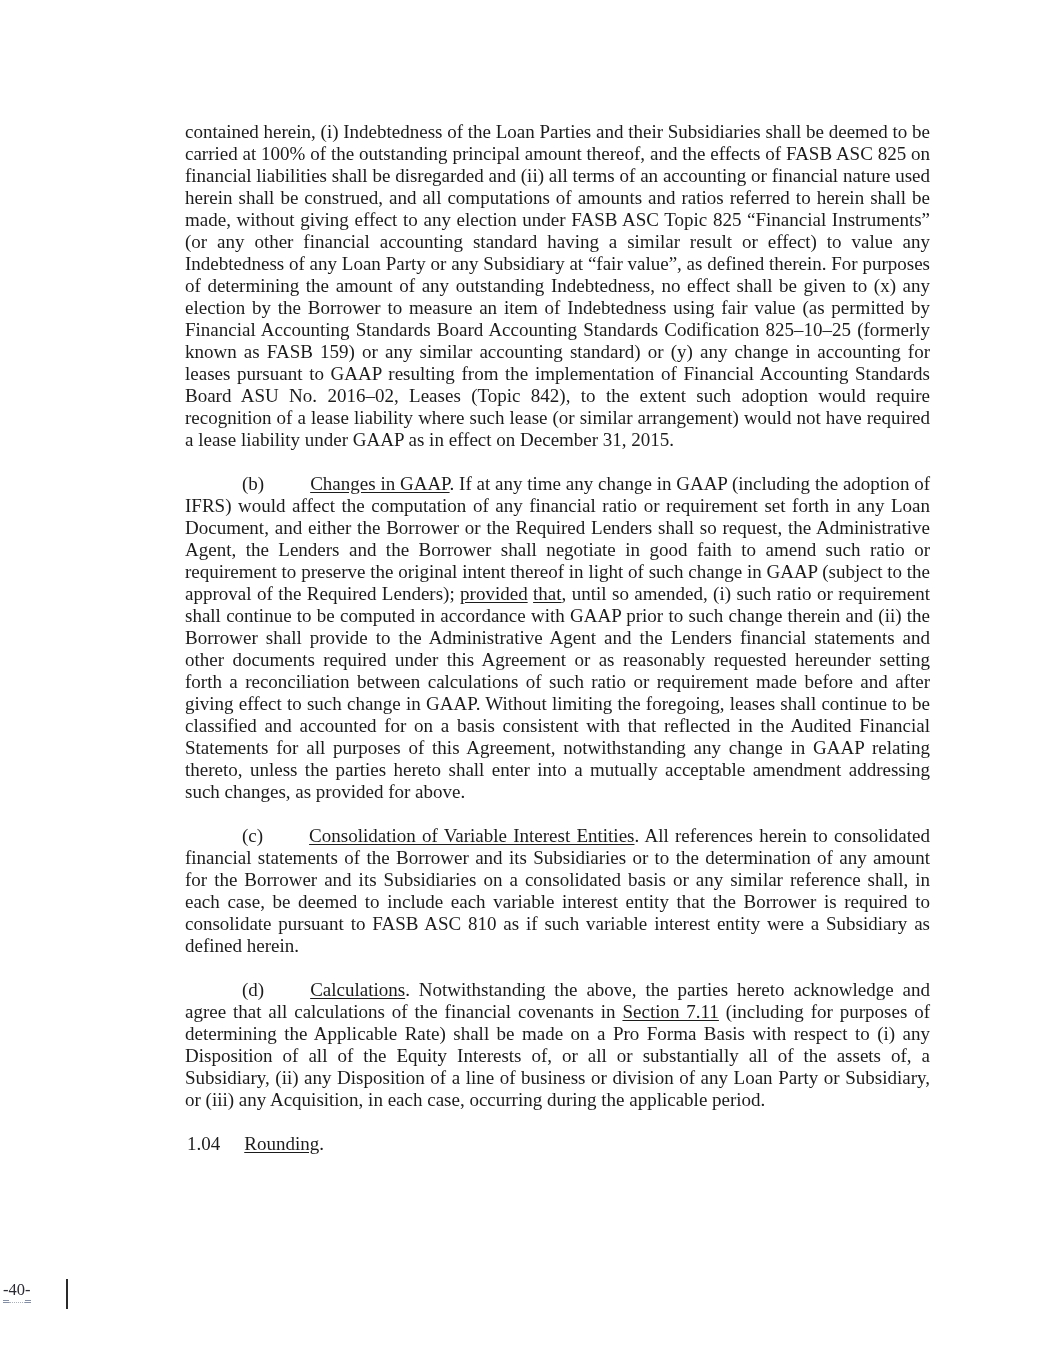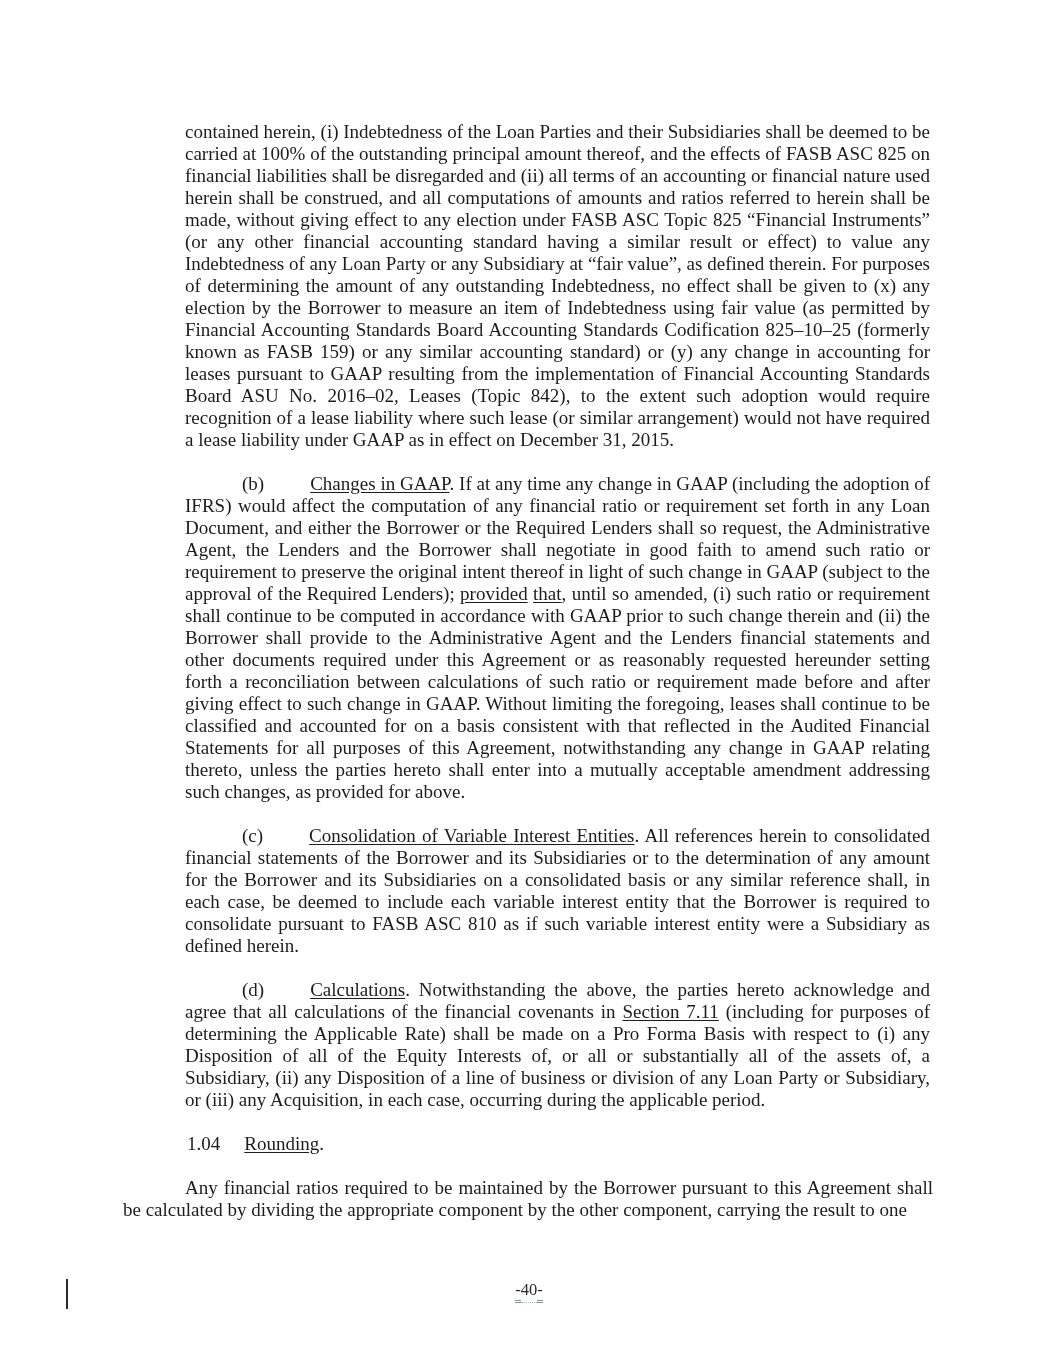--- a/index.html
+++ b/index.html
@@ -51,21 +51,21 @@
     margin-left: -62px !important;
     width: 810px;
     text-indent: 62px;
     margin-bottom: 0 !important;
   }
   .footer {
     position: absolute;
     left: 3px;
     right: 0;
     top: 1280px;
-    text-align: center;
+    text-align: left;
     font-size: 16.5px;
     line-height: 20px;
   }
   .page-number {
     display: inline-block;
     color: #2a2a33;
   }
   .pg-dash {
     display: inline-block;
     border-bottom: 3px double #848ea4;
@@ -97,21 +97,20 @@
     <p><span>contained herein, (i) Indebtedness of the Loan Parties and their Subsidiaries shall be deemed to be carried at 100% of the outstanding principal amount thereof, and the effects of FASB ASC 825 on financial liabilities shall be disregarded and (ii) all terms of an accounting or financial nature used herein shall be construed, and all computations of amounts and ratios referred to herein shall be made, without giving effect to any election under FASB ASC Topic 825 “Financial Instruments” (or any other financial accounting standard having a similar result or effect) to value any Indebtedness of any Loan Party or any Subsidiary at “fair value”, as defined therein. For purposes of determining the amount of any outstanding Indebtedness, no effect shall be given to (x) any election by the Borrower to measure an item of Indebtedness using fair value (as permitted by Financial Accounting Standards Board Accounting Standards Codification 825–10–25 (formerly known as FASB 159) or any similar accounting standard) or (y) any change in accounting for leases pursuant to GAAP resulting from the implementation of Financial Accounting Standards Board ASU No. 2016–02, Leases (Topic 842), to the extent such adoption would require recognition of a lease liability where such lease (or similar arrangement) would not have required a lease liability under GAAP as in effect on December 31, 2015.</span></p>
 
     <p class="indent-para"><span>(b)</span><span class="tab"></span><span class="u">Changes in GAAP</span><span>. If at any time any change in GAAP (including the adoption of IFRS) would affect the computation of any financial ratio or requirement set forth in any Loan Document, and either the Borrower or the Required Lenders shall so request, the Administrative Agent, the Lenders and the Borrower shall negotiate in good faith to amend such ratio or requirement to preserve the original intent thereof in light of such change in GAAP (subject to the approval of the Required Lenders); </span><span class="u">provided</span> <span class="u">that</span><span>, until so amended, (i) such ratio or requirement shall continue to be computed in accordance with GAAP prior to such change therein and (ii) the Borrower shall provide to the Administrative Agent and the Lenders financial statements and other documents required under this Agreement or as reasonably requested hereunder setting forth a reconciliation between calculations of such ratio or requirement made before and after giving effect to such change in GAAP. Without limiting the foregoing, leases shall continue to be classified and accounted for on a basis consistent with that reflected in the Audited Financial Statements for all purposes of this Agreement, notwithstanding any change in GAAP relating thereto, unless the parties hereto shall enter into a mutually acceptable amendment addressing such changes, as provided for above.</span></p>
 
     <p class="indent-para"><span>(c)</span><span class="tab"></span><span class="u">Consolidation of Variable Interest Entities</span><span>. All references herein to consolidated financial statements of the Borrower and its Subsidiaries or to the determination of any amount for the Borrower and its Subsidiaries on a consolidated basis or any similar reference shall, in each case, be deemed to include each variable interest entity that the Borrower is required to consolidate pursuant to FASB ASC 810 as if such variable interest entity were a Subsidiary as defined herein.</span></p>
 
     <p class="indent-para"><span>(d)</span><span class="tab"></span><span class="u">Calculations</span><span>. Notwithstanding the above, the parties hereto acknowledge and agree that all calculations of the financial covenants in </span><span class="u">Section 7.11</span><span> (including for purposes of determining the Applicable Rate) shall be made on a Pro Forma Basis with respect to (i) any Disposition of all of the Equity Interests of, or all or substantially all of the assets of, a Subsidiary, (ii) any Disposition of a line of business or division of any Loan Party or Subsidiary, or (iii) any Acquisition, in each case, occurring during the applicable period.</span></p>
 
     <p class="section-heading"><span>1.04</span><span class="tab-s"></span><span class="u">Rounding</span><span>.</span></p>
 
-    <p class="rounding-body"><span>Any financial ratios required to be maintained by the Borrower pursuant to this Agreement shall be calculated by dividing the appropriate component by the other component, carrying the result to one</span></p>
 
   </div>
 
   <div class="change-bar"></div>
 
   <div class="footer">
     <span class="page-number"><span class="pg-dash">-</span><span class="pg-num">40</span><span class="pg-dash">-</span></span>
   </div>
 
 </div>

